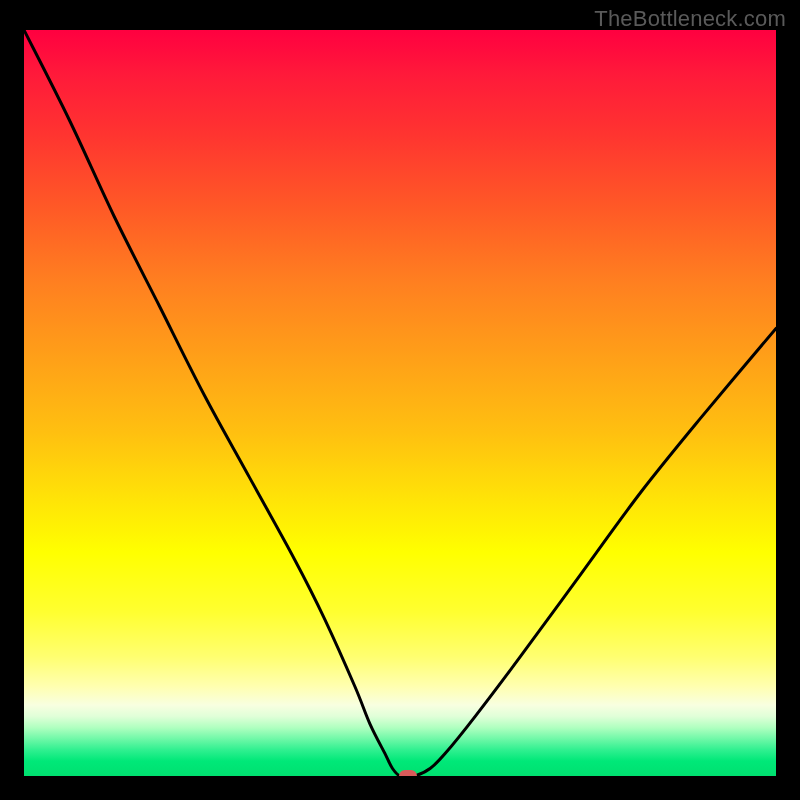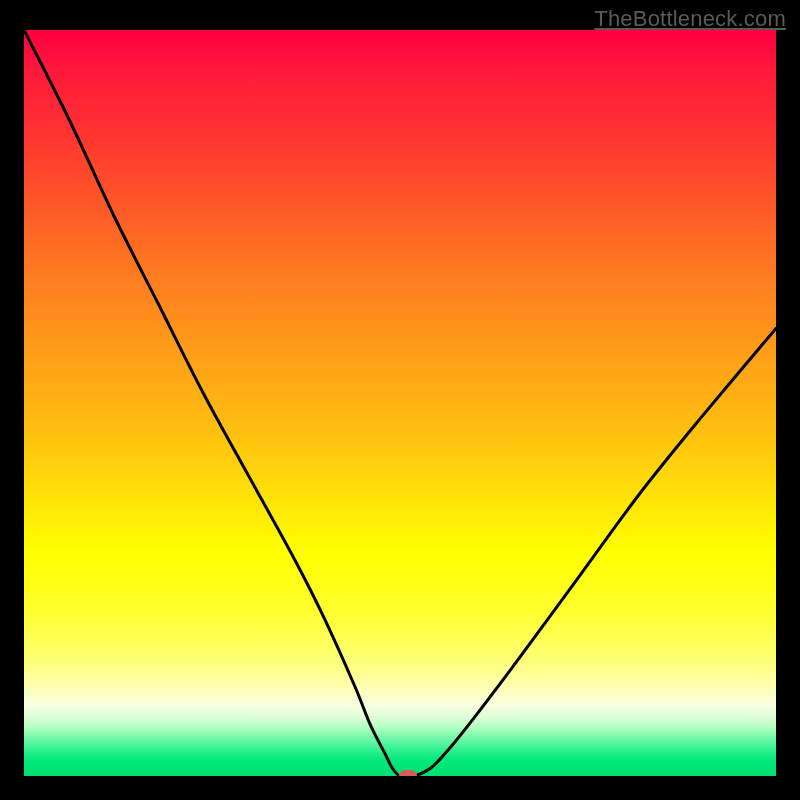--- a/index.html
+++ b/index.html
@@ -19,21 +19,20 @@
   }
   .watermark {
     position: absolute;
     top: 6px;
     right: 14px;
     color: #5a5a5a;
     font-size: 22px;
     font-weight: 500;
     letter-spacing: 0.2px;
     z-index: 10;
-    text-decoration: underline;
   }
   .plot {
     position: absolute;
     left: 24px;
     top: 30px;
     width: 752px;
     height: 746px;
     overflow: hidden;
   }
   .gradient {

